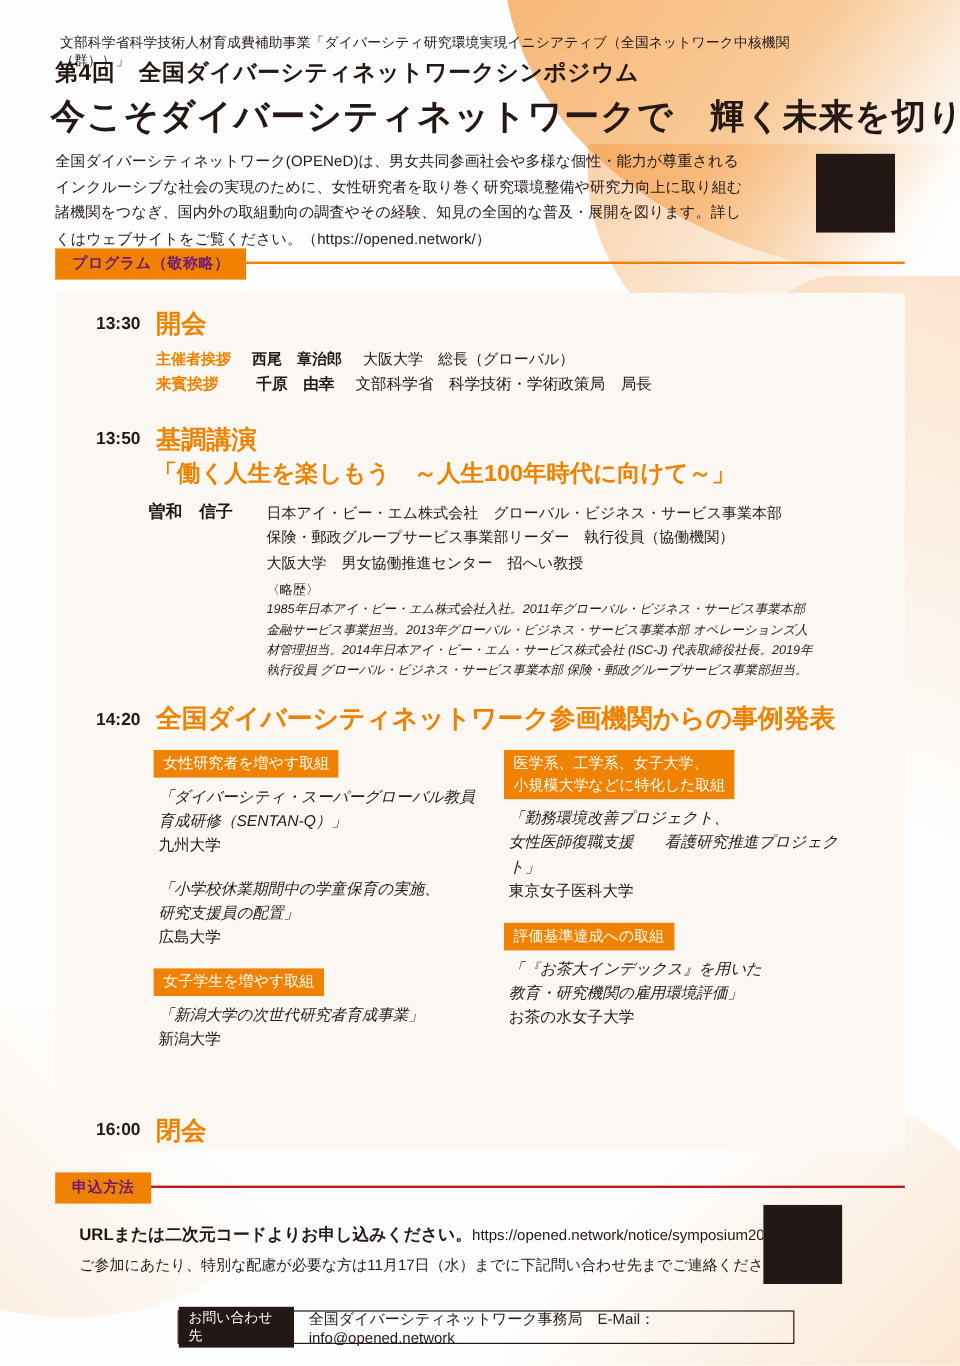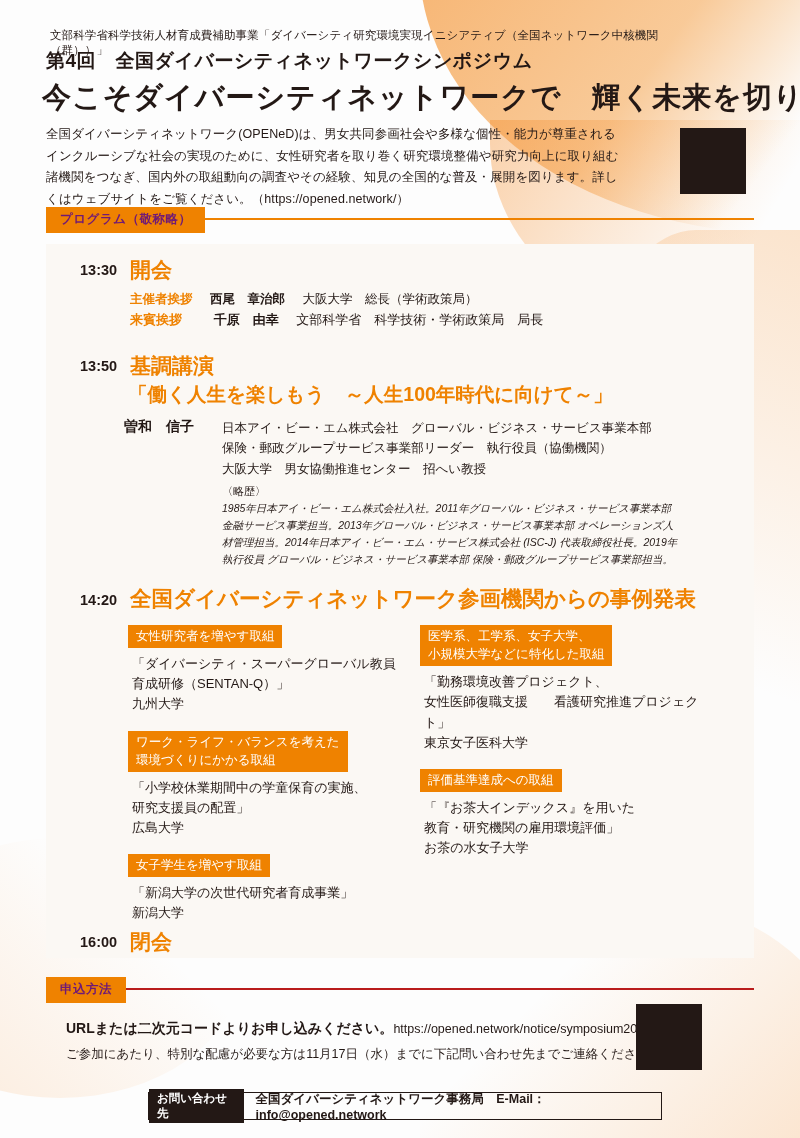--- a/index.html
+++ b/index.html
@@ -97,42 +97,42 @@
   .r3-title{left:130px;top:584px;font-size:21.5px;}
 
   .colL{position:absolute;left:128px;top:625px;width:290px;}
   .colR{position:absolute;left:420px;top:625px;width:300px;}
   .tag{
     display:inline-block;background:#ef8200;color:#fff;font-size:12.5px;
     font-weight:normal;padding:2px 8px 3px 8px;margin-bottom:6px;line-height:1.45;
   }
   .tag.two{padding-bottom:3px;}
   .entry{margin-bottom:16px;}
-  .etxt{font-size:13px;line-height:1.55;margin-left:4px;}
+  .etxt{font-size:13px;line-height:1.55;margin-left:4px;font-style:italic;}
   .euni{font-size:13px;line-height:1.55;margin-left:4px;}
 
   .r4-time{left:80px;top:934px;}
   .r4-title{left:130px;top:928px;font-size:21px;}
 
   .bar-apply{
     position:absolute;left:46px;top:988px;width:708px;height:22px;
     border-top:2px solid #b91c1c;
   }
   .bar-apply .sec-label{position:absolute;left:0;top:-13px;}
   .apply-box{
     position:absolute;left:46px;top:1010px;width:708px;height:62px;
   }
   .apply-l1{position:absolute;left:20px;top:10px;font-size:14px;font-weight:bold;}
   .apply-l1 .url{font-weight:normal;font-size:12.5px;}
   .apply-l2{position:absolute;left:20px;top:36px;font-size:12.5px;}
   .qr-bottom{position:absolute;right:52px;top:-6px;width:66px;height:66px;}
 
   .contact{
     position:absolute;left:148px;top:1092px;width:512px;height:26px;
-    border:1px solid #231815;display:flex;align-items:center;font-weight:bold;
+    border:1px solid #231815;display:flex;align-items:center;
   }
   .contact .cl{
     background:#231815;color:#fff;font-size:11.5px;padding:4px 8px;
     margin:0;height:100%;display:flex;align-items:center;
   }
   .contact .ct{font-size:12.5px;margin-left:12px;}
 </style>
 </head>
 <body>
 
@@ -238,21 +238,21 @@
       <span class="sec-label">プログラム（敬称略）</span>
     </div>
 
     <div class="panel"></div>
 
     <div class="time r1-time">13:30</div>
     <div class="bigorange r1-title">開会</div>
     <div class="r1-l1">
       <span>主催者挨拶</span>
       <span class="nm" style="margin-left:14px;font-weight:bold;">西尾　章治郎</span>
-      <span class="nm" style="margin-left:14px;font-weight:normal;">大阪大学　総長（学術政策局）</span>
+      <span class="nm" style="margin-left:14px;font-weight:normal;">大阪大学　総長（グローバル）</span>
     </div>
     <div class="r1-l2">
       <span>来賓挨拶</span>
       <span class="nm" style="margin-left:28px;font-weight:bold;">千原　由幸</span>
       <span class="nm" style="margin-left:14px;font-weight:normal;">文部科学省　科学技術・学術政策局　局長</span>
     </div>
 
     <div class="time r2-time">13:50</div>
     <div class="bigorange r2-title">基調講演</div>
     <div class="r2-sub">「働く人生を楽しもう　～人生100年時代に向けて～」</div>
@@ -267,22 +267,20 @@
     <div class="bigorange r3-title">全国ダイバーシティネットワーク参画機関からの事例発表</div>
 
     <div class="colL">
       <div class="entry">
         <span class="tag" style="white-space:pre-line;">女性研究者を増やす取組</span>
         <div class="etxt" style="white-space:pre-line;">「ダイバーシティ・スーパーグローバル教員
 育成研修（SENTAN-Q）」</div>
         <div class="euni">九州大学</div>
       </div>
       <div class="entry">
-        <span class="tag two" style="white-space:pre-line;">ワーク・ライフ・バランスを考えた
-環境づくりにかかる取組</span>
         <div class="etxt" style="white-space:pre-line;">「小学校休業期間中の学童保育の実施、
 研究支援員の配置」</div>
         <div class="euni">広島大学</div>
       </div>
       <div class="entry">
         <span class="tag" style="white-space:pre-line;">女子学生を増やす取組</span>
         <div class="etxt" style="white-space:pre-line;">「新潟大学の次世代研究者育成事業」</div>
         <div class="euni">新潟大学</div>
       </div>
     </div>

